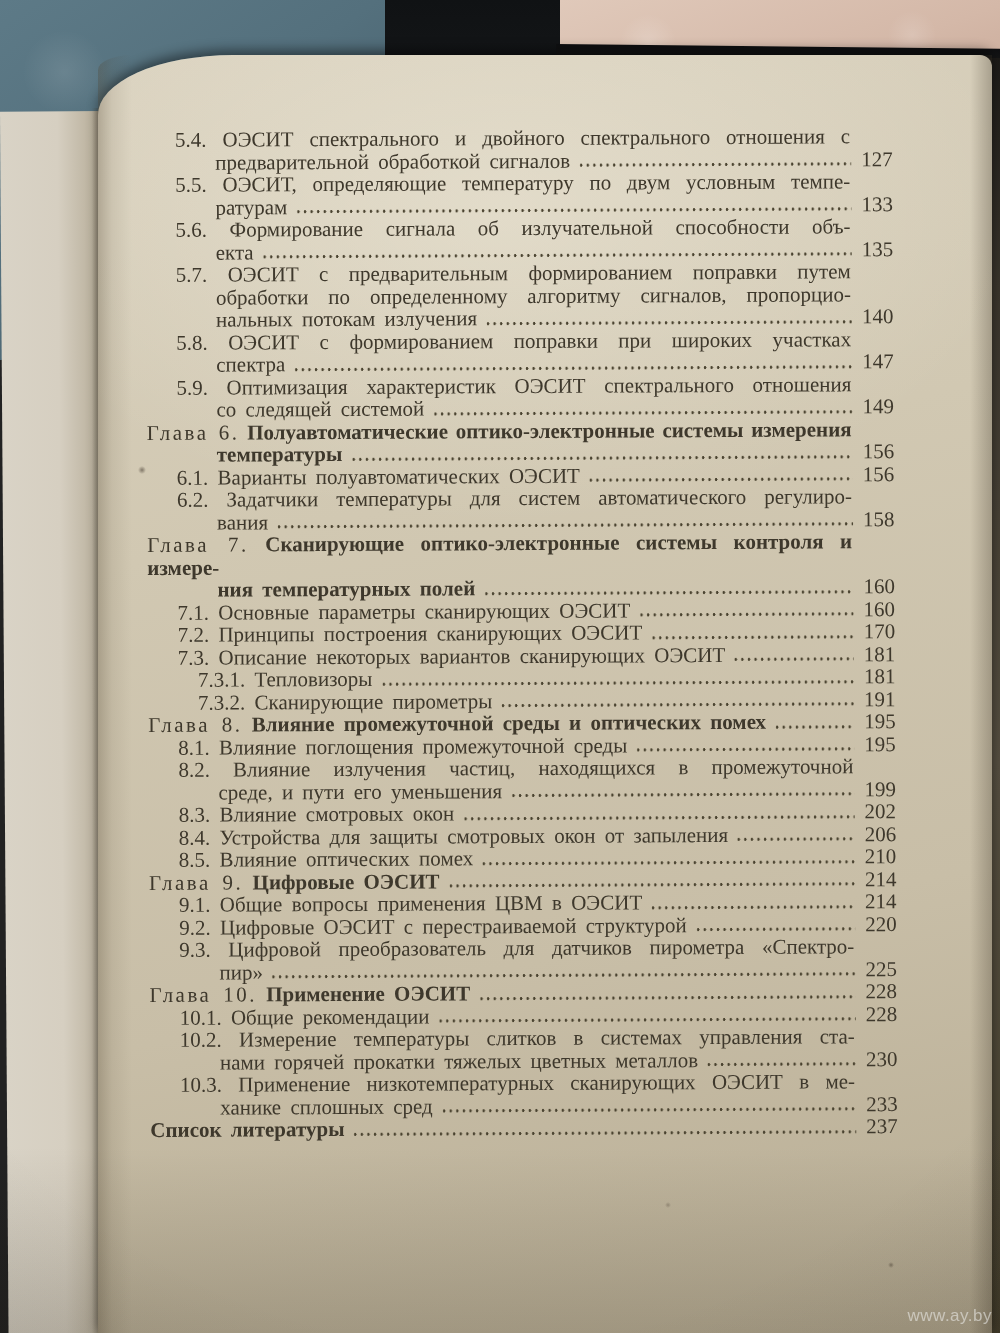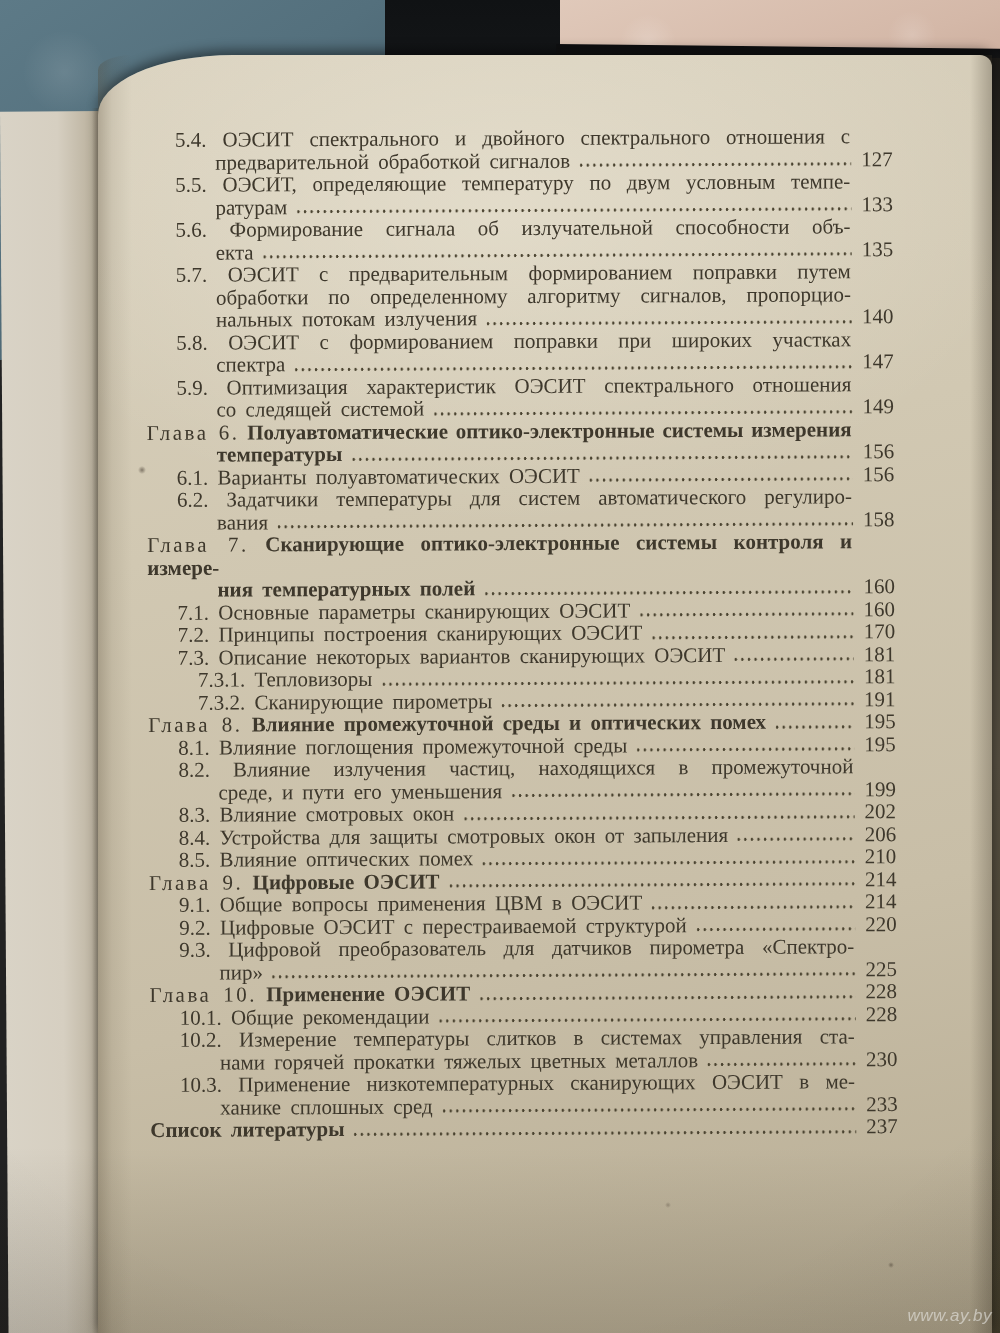--- a/index.html
+++ b/index.html
@@ -96,21 +96,21 @@
   
   .vignette{
     position:absolute;inset:0;pointer-events:none;
     background:
       linear-gradient(0deg, rgba(25,20,10,.16), transparent 14%),
       radial-gradient(ellipse 130% 110% at 48% 40%, transparent 55%, rgba(25,20,12,.20) 100%);
   }
   .watermark{
     position:absolute;right:8px;bottom:7px;
     font-family:"Liberation Sans","DejaVu Sans",sans-serif;
-    font-size:17px;color:rgba(240,240,238,.55);letter-spacing:.5px;font-style:italic;
+    font-size:17px;color:rgba(240,240,238,.55);letter-spacing:.5px;
   }
 </style>
 </head>
 <body>
 
 <div id="stage">
   <div class="carpet-teal"></div>
   <div class="cover-black-center"></div>
   <div class="carpet-pink"></div>
   <div class="cover-black-band"></div>

